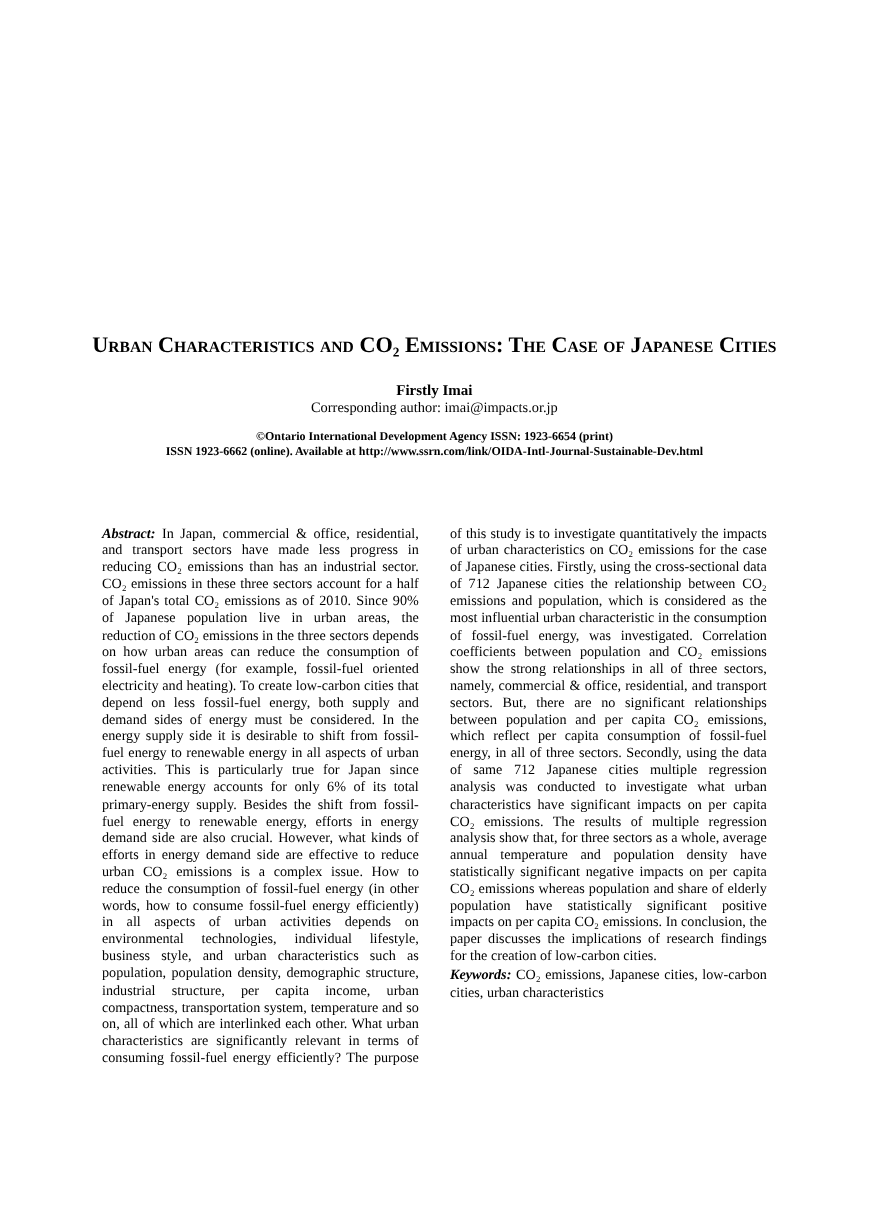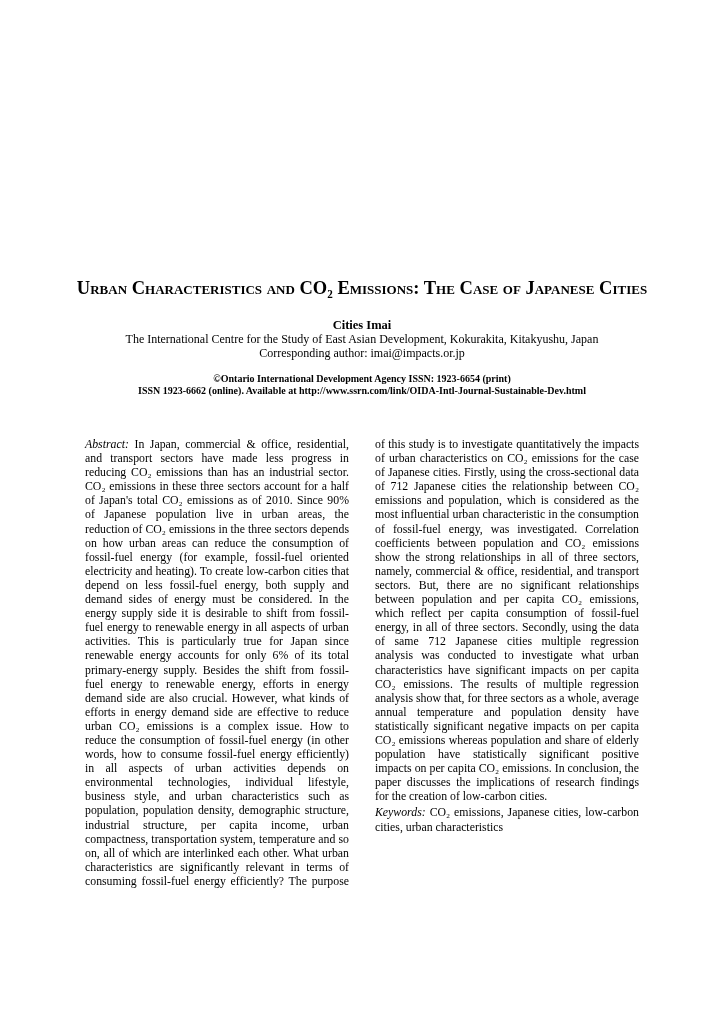--- a/index.html
+++ b/index.html
@@ -52,31 +52,30 @@
     height: 452px;
     column-count: 2;
     column-gap: 26px;
     column-fill: auto;
     font-size: 11.8px;
     line-height: 14.1px;
     text-align: justify;
   }
   .para { margin: 0; }
   .para.keywords { margin-top: 2px; }
-  .lead { font-weight: normal; font-style: italic; }
+  .lead { font-weight: bold; font-style: italic; }
 </style>
 </head>
 <body>
 
 <div class="page">
 
   <header class="head">
     <h1 class="title">Urban Characteristics and CO₂ Emissions: The Case of Japanese Cities</h1>
-    <div class="author">Cities Imai</div>
-    <div class="affil">The International Centre for the Study of East Asian Development, Kokurakita, Kitakyushu, Japan</div>
+    <div class="author">Firstly Imai</div>
     <div class="affil">Corresponding author: imai@impacts.or.jp</div>
     <div class="issn-block">
       <div class="issn">©Ontario International Development Agency ISSN: 1923-6654 (print)</div>
       <div class="issn">ISSN 1923-6662 (online). Available at http://www.ssrn.com/link/OIDA-Intl-Journal-Sustainable-Dev.html</div>
     </div>
   </header>
 
   <section class="columns">
     <p class="para">
       <span class="lead">Abstract:</span>

